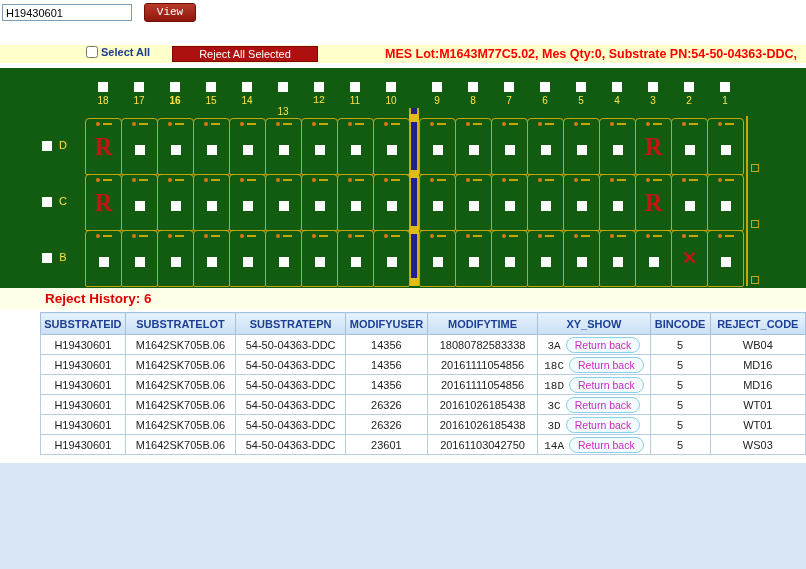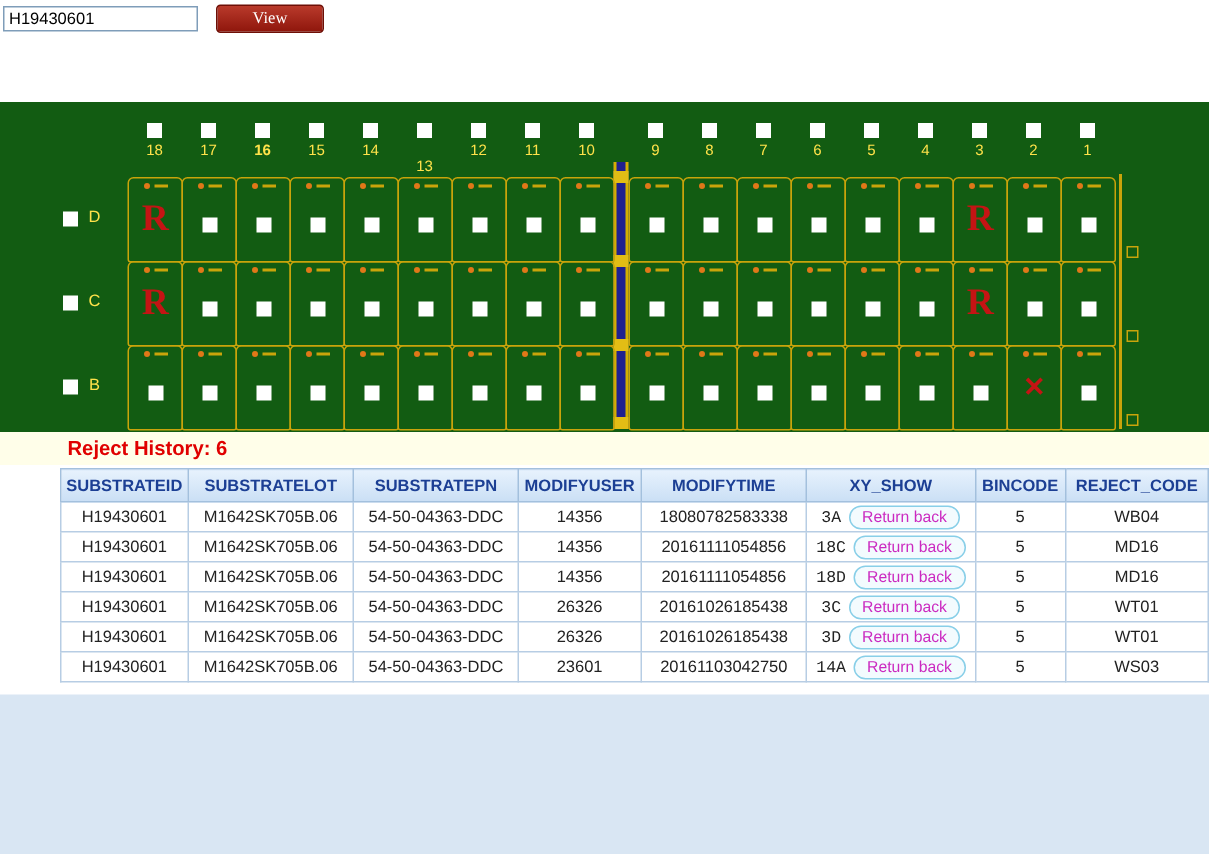--- a/index.html
+++ b/index.html
@@ -2,23 +2,23 @@
 <html style="--map-background: #125c12; --map-grid: #c9a40b; --map-label: #ffe24a; --map-reject: #c41414;"><head>
 <meta charset="utf-8">
 <style>
   html,body{margin:0;padding:0;}
   body{font-family:"Liberation Sans",sans-serif;background:#fff;}
   .page{position:relative;width:806px;height:569px;background:#ffffff;overflow:hidden;}
 
   
   .sub-input{position:absolute;left:2px;top:4px;width:130px;height:17px;border:1px solid #7f9db9;
     font-family:"Liberation Sans",sans-serif;font-size:11px;padding:0 3px;box-sizing:border-box;}
-  .view-btn{position:absolute;left:144px;top:3px;width:72px;height:19px;
+  .view-btn{position:absolute;left:144px;top:3px;width:52px;height:19px;
     background:linear-gradient(#b93a2b,#8f160c);color:#fff;border:1px solid #6e0f06;border-radius:3px;
-    font-family:Liberation Serif, serif;font-size:11px;cursor:pointer;line-height:15px;}
+    font-family:Liberation Mono, monospace;font-size:11px;cursor:pointer;line-height:15px;}
   .hint-box{position:absolute;left:228px;top:3px;height:18px;line-height:18px;display:inline-block;
     background:#c9f0fb;border:1px solid #79c6e6;color:#e0336e;font-size:9px;padding:0 8px;white-space:nowrap;}
 
   
   .actionbar{position:absolute;left:0;top:45px;width:806px;height:18px;background:#ffffcb;}
   .select-all{position:absolute;left:86px;top:1px;display:flex;align-items:center;gap:3px;cursor:pointer;}
   .select-all input{width:12px;height:12px;margin:0;}
   .select-all span{color:#1a3c8c;font-size:11px;font-weight:bold;}
   .reject-btn{position:absolute;left:172px;top:1px;width:146px;height:16px;background:#ae0f0f;color:#fff;
     border:1px solid #7a0505;font-family:"Liberation Sans",sans-serif;font-size:11px;line-height:13px;cursor:pointer;}
@@ -58,20 +58,28 @@
   .bottom-panel{position:absolute;left:0;top:463px;width:806px;height:106px;background:#d9e6f3;}
 </style>
 </head>
 <body>
 
 <div class="page">
 
   <input class="sub-input" type="text" value="H19430601" style="">
   <button class="view-btn">View</button>
 
+  <div class="actionbar">
+    <label class="select-all">
+      <input type="checkbox" style="">
+      <span>Select All</span>
+    </label>
+    <button class="reject-btn">Reject All Selected</button>
+    <div class="lot-info">MES Lot:M1643M77C5.02, Mes Qty:0, Substrate PN:54-50-04363-DDC,</div>
+  </div>
 
   <div class="map">
     <div class="map-divider">
       <span style="top:6px"></span>
         <span style="top:62px"></span>
         <span style="top:118px"></span>
         <span style="top:170px"></span>
     </div>
     <div class="map-right-edge">
       <span style="top:48px"></span>
@@ -84,21 +92,21 @@
       <div class="map-num" style="left: 121px; top: 27px; width: 36px;">17</div>
       <div class="map-sq" style="left: 170px; top: 14px;"></div>
       <div class="map-num" style="left: 157px; top: 27px; width: 36px; font-weight: bold;">16</div>
       <div class="map-sq" style="left: 206px; top: 14px;"></div>
       <div class="map-num" style="left: 193px; top: 27px; width: 36px;">15</div>
       <div class="map-sq" style="left: 242px; top: 14px;"></div>
       <div class="map-num" style="left: 229px; top: 27px; width: 36px;">14</div>
       <div class="map-sq" style="left: 278px; top: 14px;"></div>
       <div class="map-num" style="left: 265px; top: 38px; width: 36px;">13</div>
       <div class="map-sq" style="left: 314px; top: 14px;"></div>
-      <div class="map-num" style="left: 301px; top: 27px; width: 36px;">12</div>
+      <div class="map-num" style="left: 301px; top: 27px; width: 36px; font-family: Liberation Mono, monospace;">12</div>
       <div class="map-sq" style="left: 350px; top: 14px;"></div>
       <div class="map-num" style="left: 337px; top: 27px; width: 36px;">11</div>
       <div class="map-sq" style="left: 386px; top: 14px;"></div>
       <div class="map-num" style="left: 373px; top: 27px; width: 36px;">10</div>
       <div class="map-sq" style="left: 432px; top: 14px;"></div>
       <div class="map-num" style="left: 419px; top: 27px; width: 36px;">9</div>
       <div class="map-sq" style="left: 468px; top: 14px;"></div>
       <div class="map-num" style="left: 455px; top: 27px; width: 36px;">8</div>
       <div class="map-sq" style="left: 504px; top: 14px;"></div>
       <div class="map-num" style="left: 491px; top: 27px; width: 36px;">7</div>

